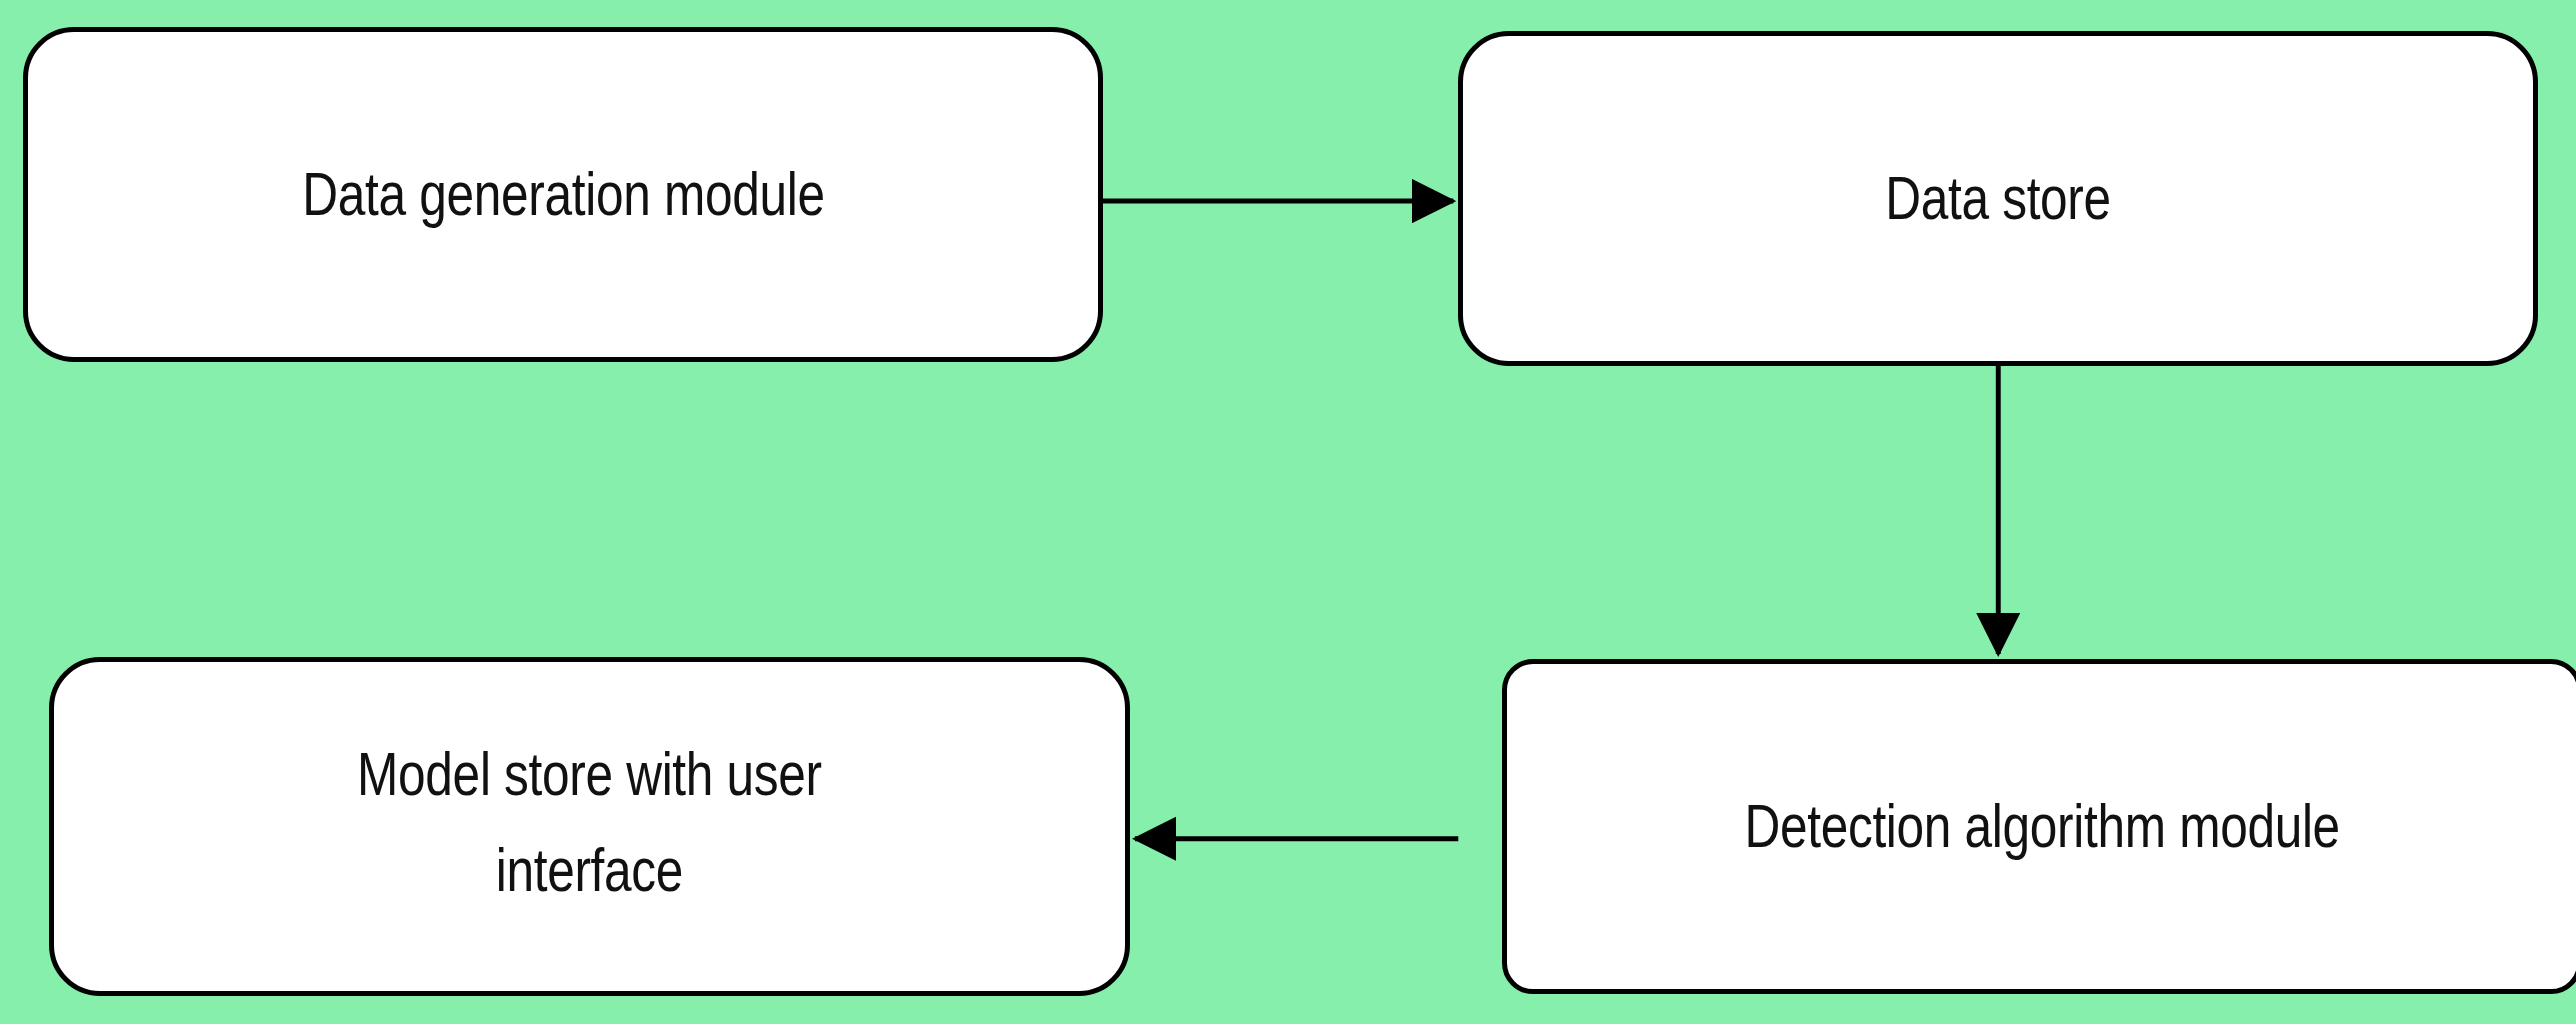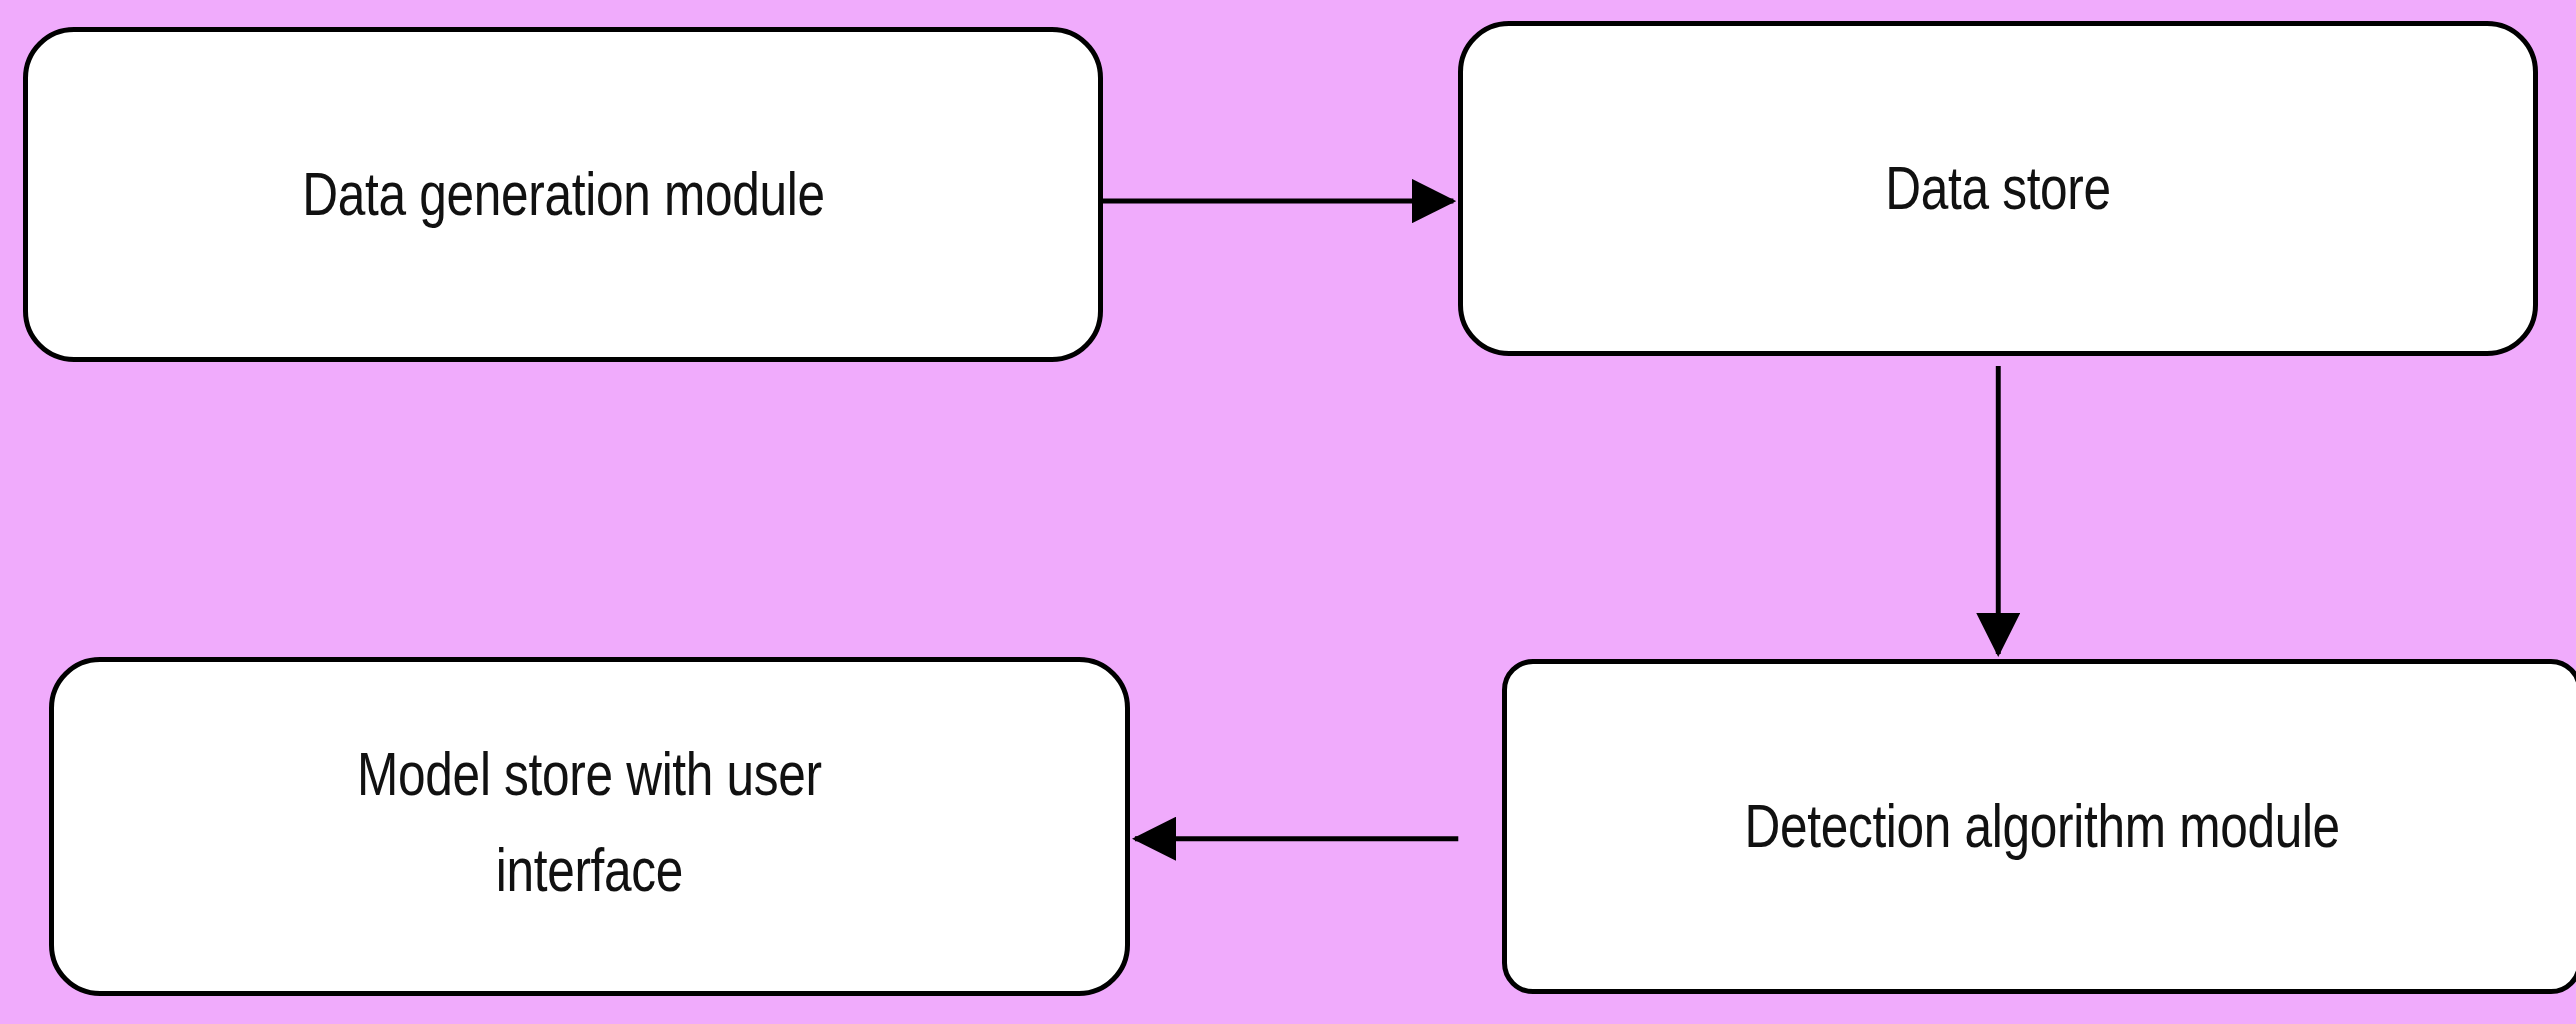--- a/index.html
+++ b/index.html
@@ -8,21 +8,21 @@
     padding: 0;
     background: #ffffff;
   }
   body {
     font-family: "Liberation Sans", "DejaVu Sans", sans-serif;
   }
   #diagram-canvas {
     position: relative;
     width: 2576px;
     height: 1025px;
-    background: #f0abfc;
+    background: #86efac;
     overflow: hidden;
   }
   #diagram-svg {
     position: absolute;
     top: 0;
     left: 0;
     width: 2576px;
     height: 1025px;
     display: block;
   }
@@ -46,21 +46,21 @@
     font-weight: 400;
     transform: scaleX(0.80);
     transform-origin: center center;
     white-space: pre-line;
   }
   
   #node-data-generation-module {
     left: 23px;  top: 27px;  width: 1080px; height: 335px;
   }
   #node-data-store {
-    left: 1458px; top: 21px;  width: 1080px; height: 335px;
+    left: 1458px; top: 31px;  width: 1080px; height: 335px;
   }
   #node-model-store {
     left: 49px;  top: 657px; width: 1081px; height: 339px; text-align: center;
   }
   #node-detection-algorithm-module {
     left: 1502px; top: 659px; width: 1080px; height: 335px; border-radius: 31px;
   }
   
   #node-model-store .node-label {
     margin-top: -9.8px;

